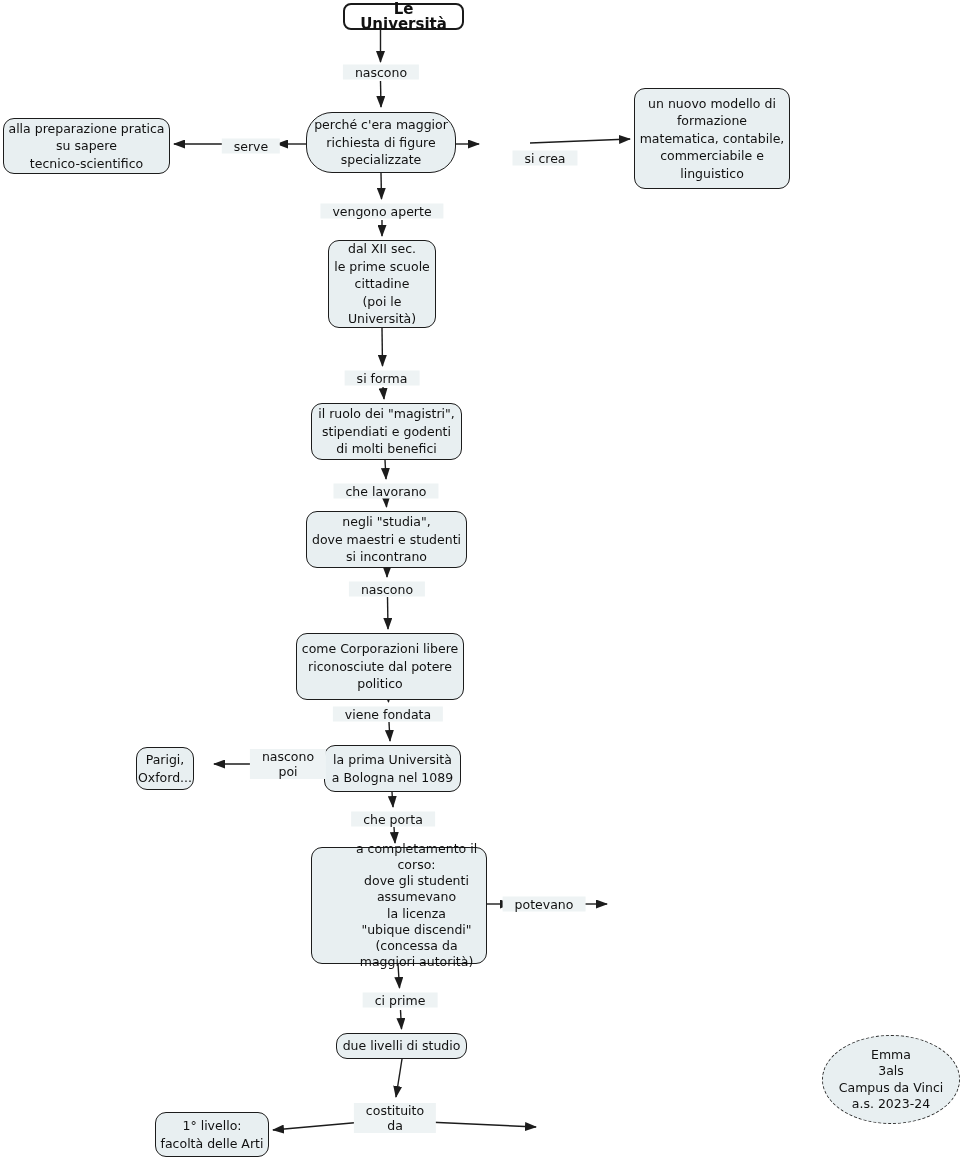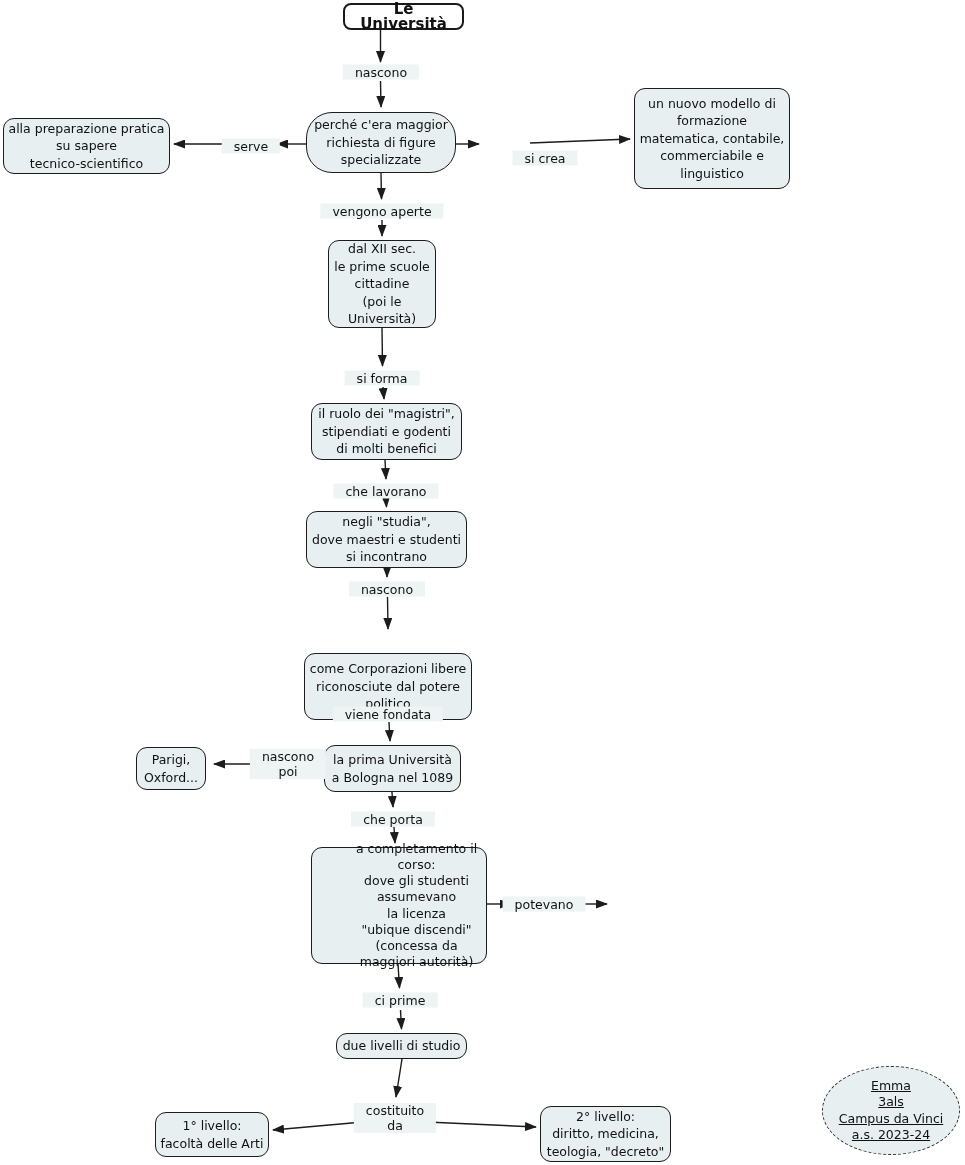--- a/index.html
+++ b/index.html
@@ -96,62 +96,59 @@
 linguistico</div>
 
   <div class="node" style="left:311px;top:403px;width:151px;height:57px;">il ruolo dei "magistri",
 stipendiati e godenti
 di molti benefici</div>
 
   <div class="node" style="left:306px;top:511px;width:161px;height:57px;">negli "studia",
 dove maestri e studenti
 si incontrano</div>
 
-  <div class="node" style="left:304px;top:633px;width:168px;height:67px;margin-top:20px;">come Corporazioni libere
+  <div class="node" style="left:296px;top:633px;width:168px;height:67px;">come Corporazioni libere
 riconosciute dal potere
 politico</div>
 
   <div class="node" style="left:324px;top:745px;width:137px;height:47px;">la prima Università
 a Bologna nel 1089</div>
 
-  <div class="node" style="left:136px;top:747px;width:70px;height:43px;">Parigi,
+  <div class="node" style="left:136px;top:747px;width:58px;height:43px;">Parigi,
 Oxford...</div>
 
   <div class="node tight" style="left:311px;top:847px;width:176px;height:117px;">a completamento il corso:
 dove gli studenti
 assumevano
 la licenza
 "ubique discendi"
 (concessa da
 maggiori autorità)</div>
 
 
   <div class="node" style="left:336px;top:1033px;width:131px;height:26px;">due livelli di studio</div>
 
   <div class="node" style="left:155px;top:1112px;width:114px;height:45px;">1° livello:
 facoltà delle Arti</div>
 
-  <div class="node" style="left:540px;top:1106px;width:131px;height:56px;">2° livello:
-diritto, medicina,
-teologia, "decreto"</div>
 
   <div class="lbl" style="left:381px;top:72px;">nascono</div>
   <div class="lbl" style="left:251px;top:146px;">serve</div>
   <div class="lbl" style="left:505px;top:158px;margin-left:40px;">si crea</div>
   <div class="lbl" style="left:382px;top:211px;">vengono aperte</div>
   <div class="lbl" style="left:382px;top:378px;">si forma</div>
   <div class="lbl" style="left:386px;top:491px;">che lavorano</div>
   <div class="lbl" style="left:387px;top:589px;">nascono</div>
   <div class="lbl" style="left:388px;top:714px;">viene fondata</div>
   <div class="lbl" style="left:288px;top:764px;">nascono
 poi</div>
   <div class="lbl" style="left:393px;top:819px;">che porta</div>
   <div class="lbl" style="left:544px;top:904px;">potevano</div>
   <div class="lbl" style="left:400px;top:1000px;">ci prime</div>
   <div class="lbl" style="left:395px;top:1118px;">costituito
 da</div>
 
-  <div class="oval" style="left:822px;top:1066px;width:138px;height:89px;text-decoration:underline;">Emma
+  <div class="oval" style="left:822px;top:1035px;width:138px;height:89px;">Emma
 3als
 Campus da Vinci
 a.s. 2023-24</div>
 
 </div>
 
 </body></html>

